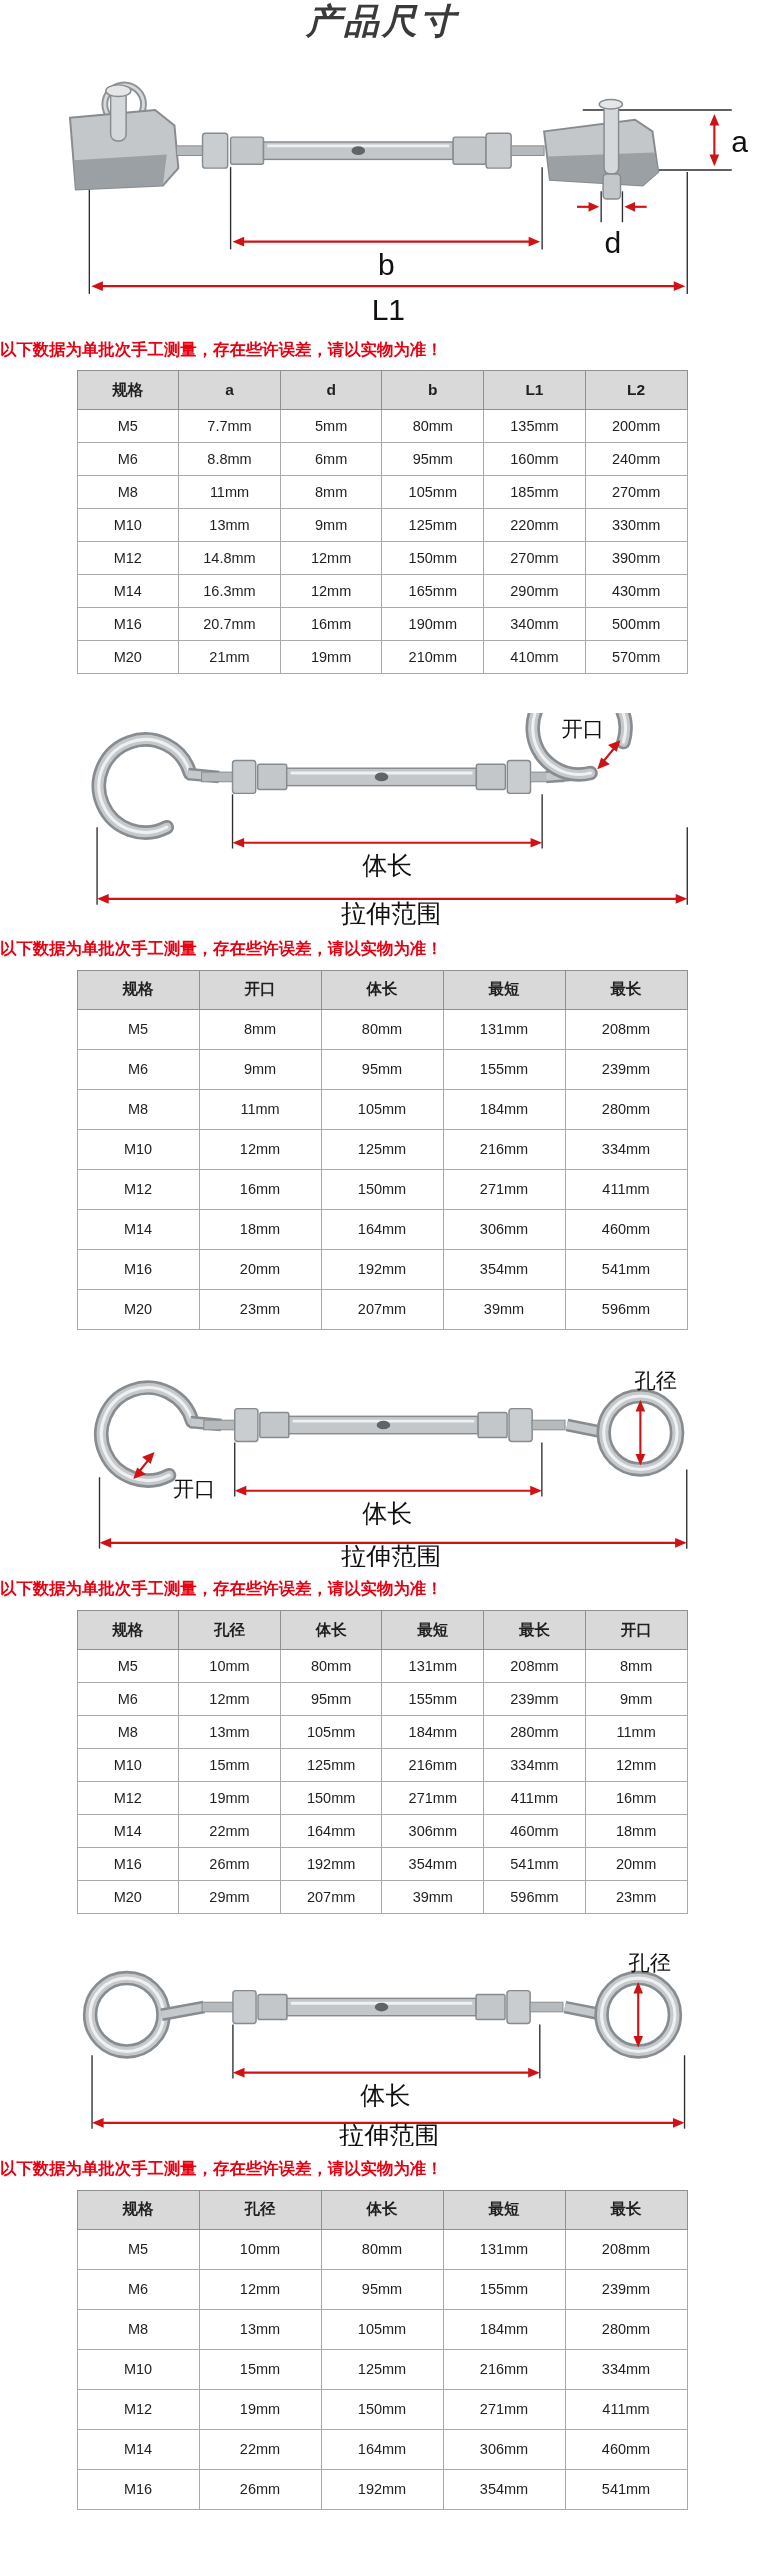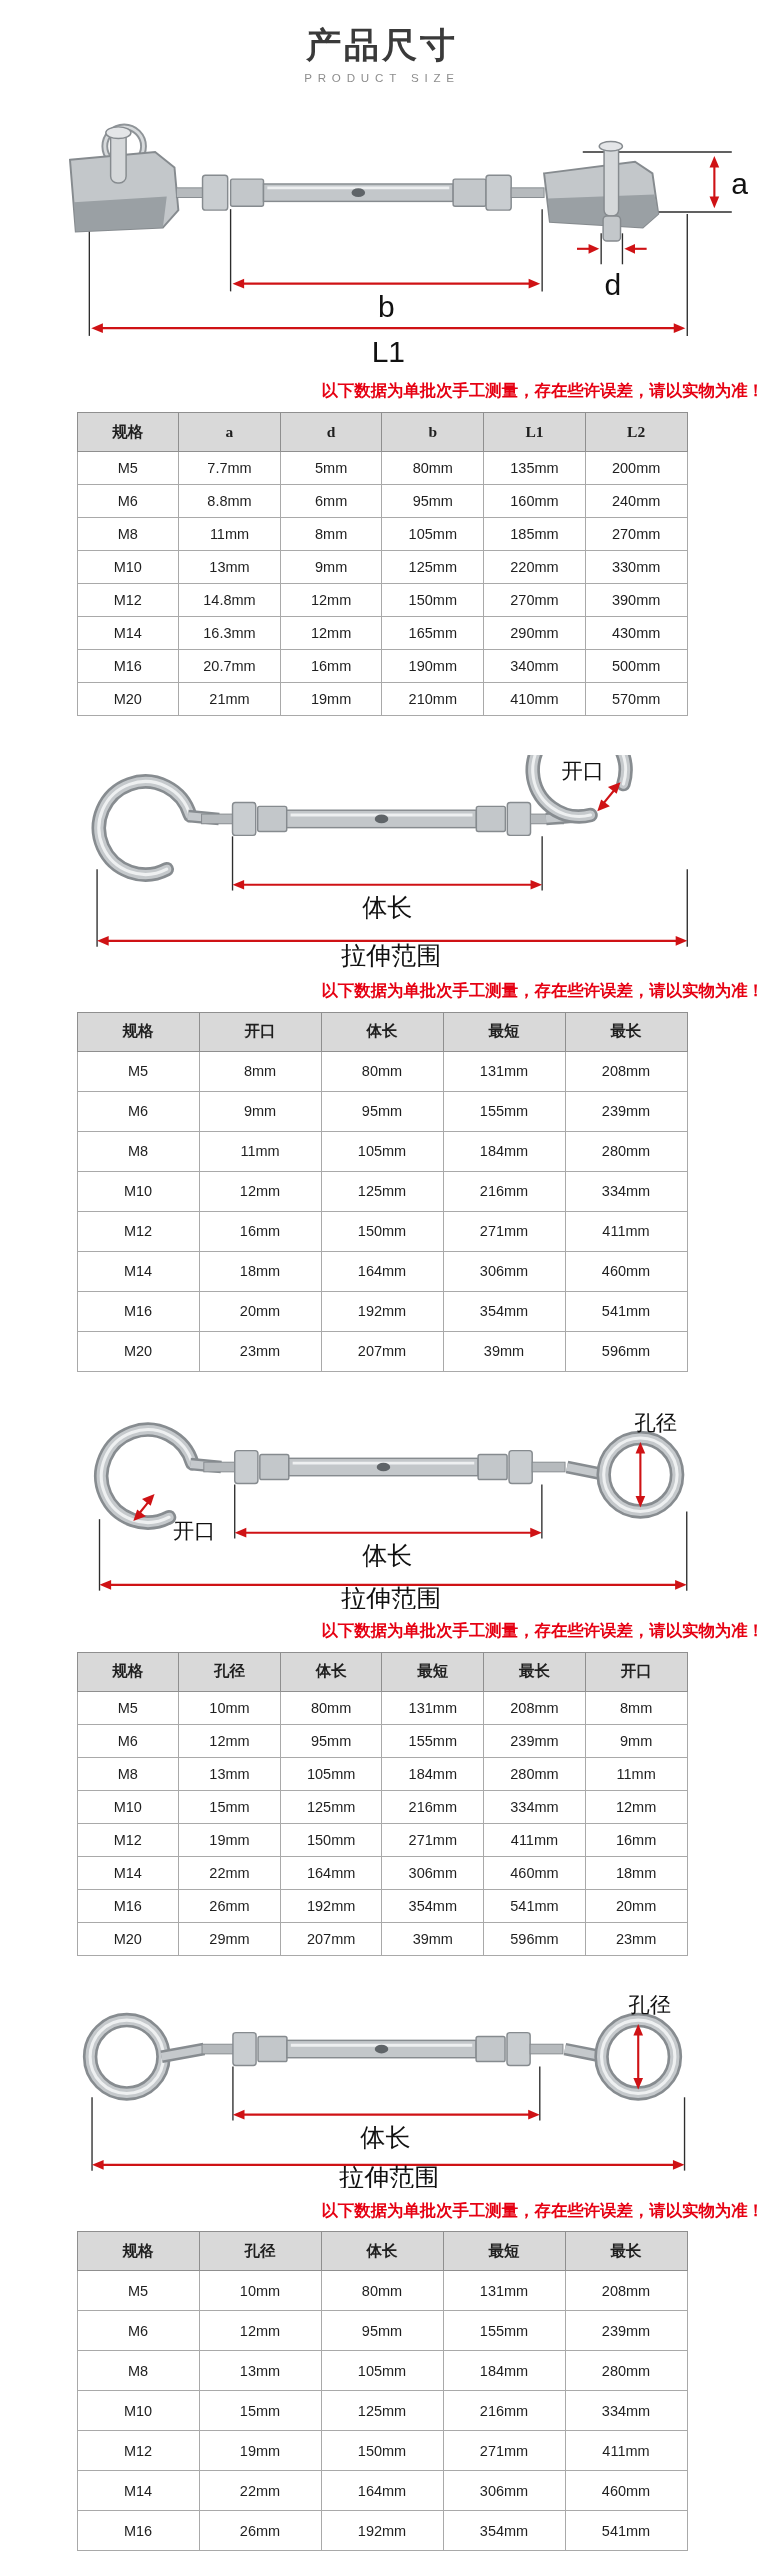--- a/index.html
+++ b/index.html
@@ -1,31 +1,31 @@
 <!DOCTYPE html>
 <html><head>
 <meta charset="utf-8">
 <style>
   html,body { margin:0; padding:0; background:#ffffff; }
   body { width:764px; font-family:"Liberation Sans","DejaVu Sans",sans-serif; }
   .page { width:764px; padding-bottom:19.3px; }
 
-  .page-header { padding-top:24px; text-align:center; }
+  .page-header { padding-top:0; text-align:center;font-style:italic; }
   .page-title { font-size:35px; font-weight:700; color:#3a3a3a; letter-spacing:2.9px; line-height:1.2; }
   .page-subtitle { margin-top:4.8px; font-size:11.6px; color:#8d8d8d; letter-spacing:5.8px; }
 
   .section { margin-top:33px; }
   .section.tight { margin-top:39px; }
   .diagram-wrap { text-align:center; }
-  .warning { text-align:right; color:#e60012; font-size:16.4px; font-weight:700; margin:7.7px 0 9.7px 0; }
+  .warning { text-align:left; color:#e60012; font-size:16.4px; font-weight:700; margin:7.7px 0 9.7px 0; }
 
   table.spec { width:611px; margin:0 auto; border-collapse:collapse; table-layout:fixed;
                border:1.9px solid #4d4d4d; }
   table.spec th { background:#d9d9d9; border:1px solid #8f8f8f; font-size:15.5px; font-weight:700;
-                  color:#1f1f1f; height:36px; text-align:center;font-family:Liberation Serif, serif; }
+                  color:#1f1f1f; height:36px; text-align:center; }
   table.spec td { border:1px solid #a9a9a9; text-align:center; font-size:14.5px; color:#1f1f1f; height:30px; }
   table.spec.rows-tall td { height:37px; }
   table.spec tr.thick-top td { border-top:1.9px solid #3f3f3f; }
 
   
   svg text { font-family:"Liberation Sans","DejaVu Sans",sans-serif; fill:#111111; }
   .lbl-dim { font-size:31px; }
   .lbl-cn  { font-size:26px; }
   .lbl-sm  { font-size:22px; }
   .ext  { stroke:#2d2d2d; stroke-width:1.4; }
@@ -35,21 +35,20 @@
   .hook-mid   { fill:none; stroke:#c5c9cc; stroke-width:9.5; stroke-linecap:round; }
   .hook-core  { fill:none; stroke:#eef0f1; stroke-width:3.2; stroke-linecap:round; }
 </style>
 </head>
 <body>
 
 <div class="page">
 
   <div class="page-header">
     <div class="page-title">产品尺寸</div>
-    <div class="page-subtitle">PRODUCT SIZE</div>
   </div>
 
   <div class="section">
     <div class="diagram-wrap">
       <svg width="745" height="252" viewBox="0 0 770 260">
 
         <g>
           <line class="ext" x1="82" y1="50" x2="82" y2="226"></line>
           <line class="ext" x1="700" y1="100" x2="700" y2="226"></line>
           <line class="ext" x1="228" y1="95" x2="228" y2="180"></line>

